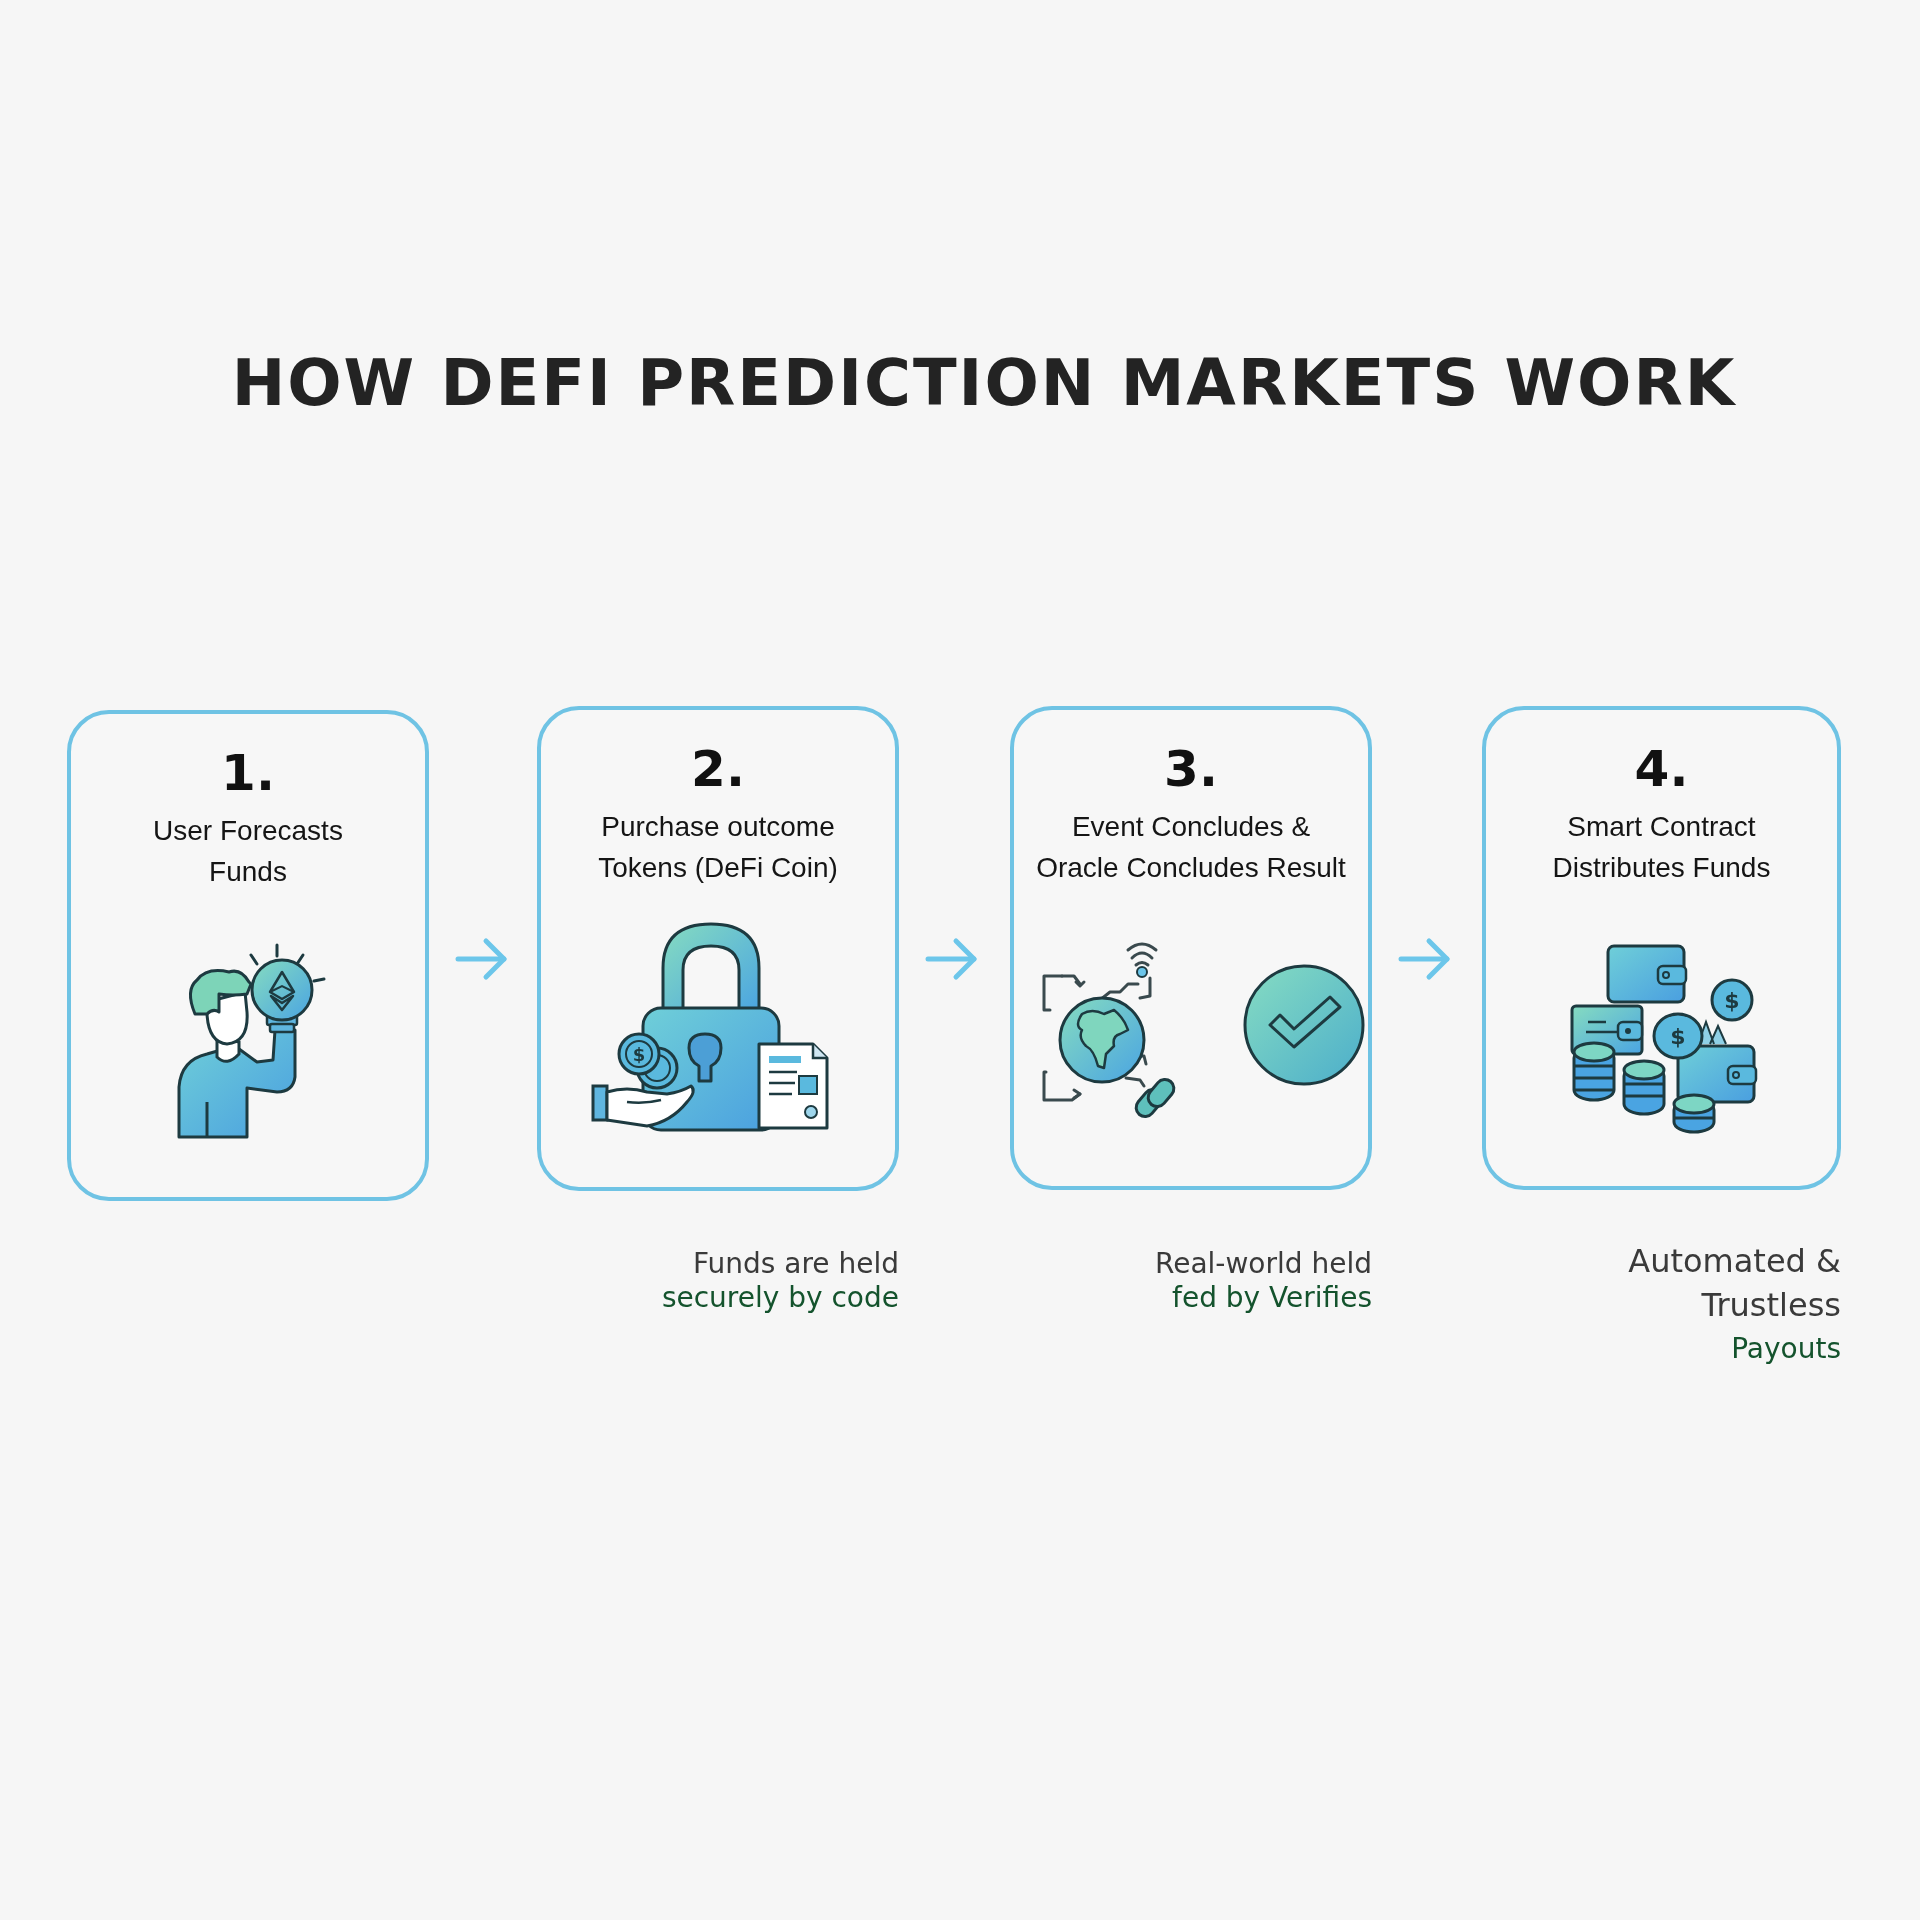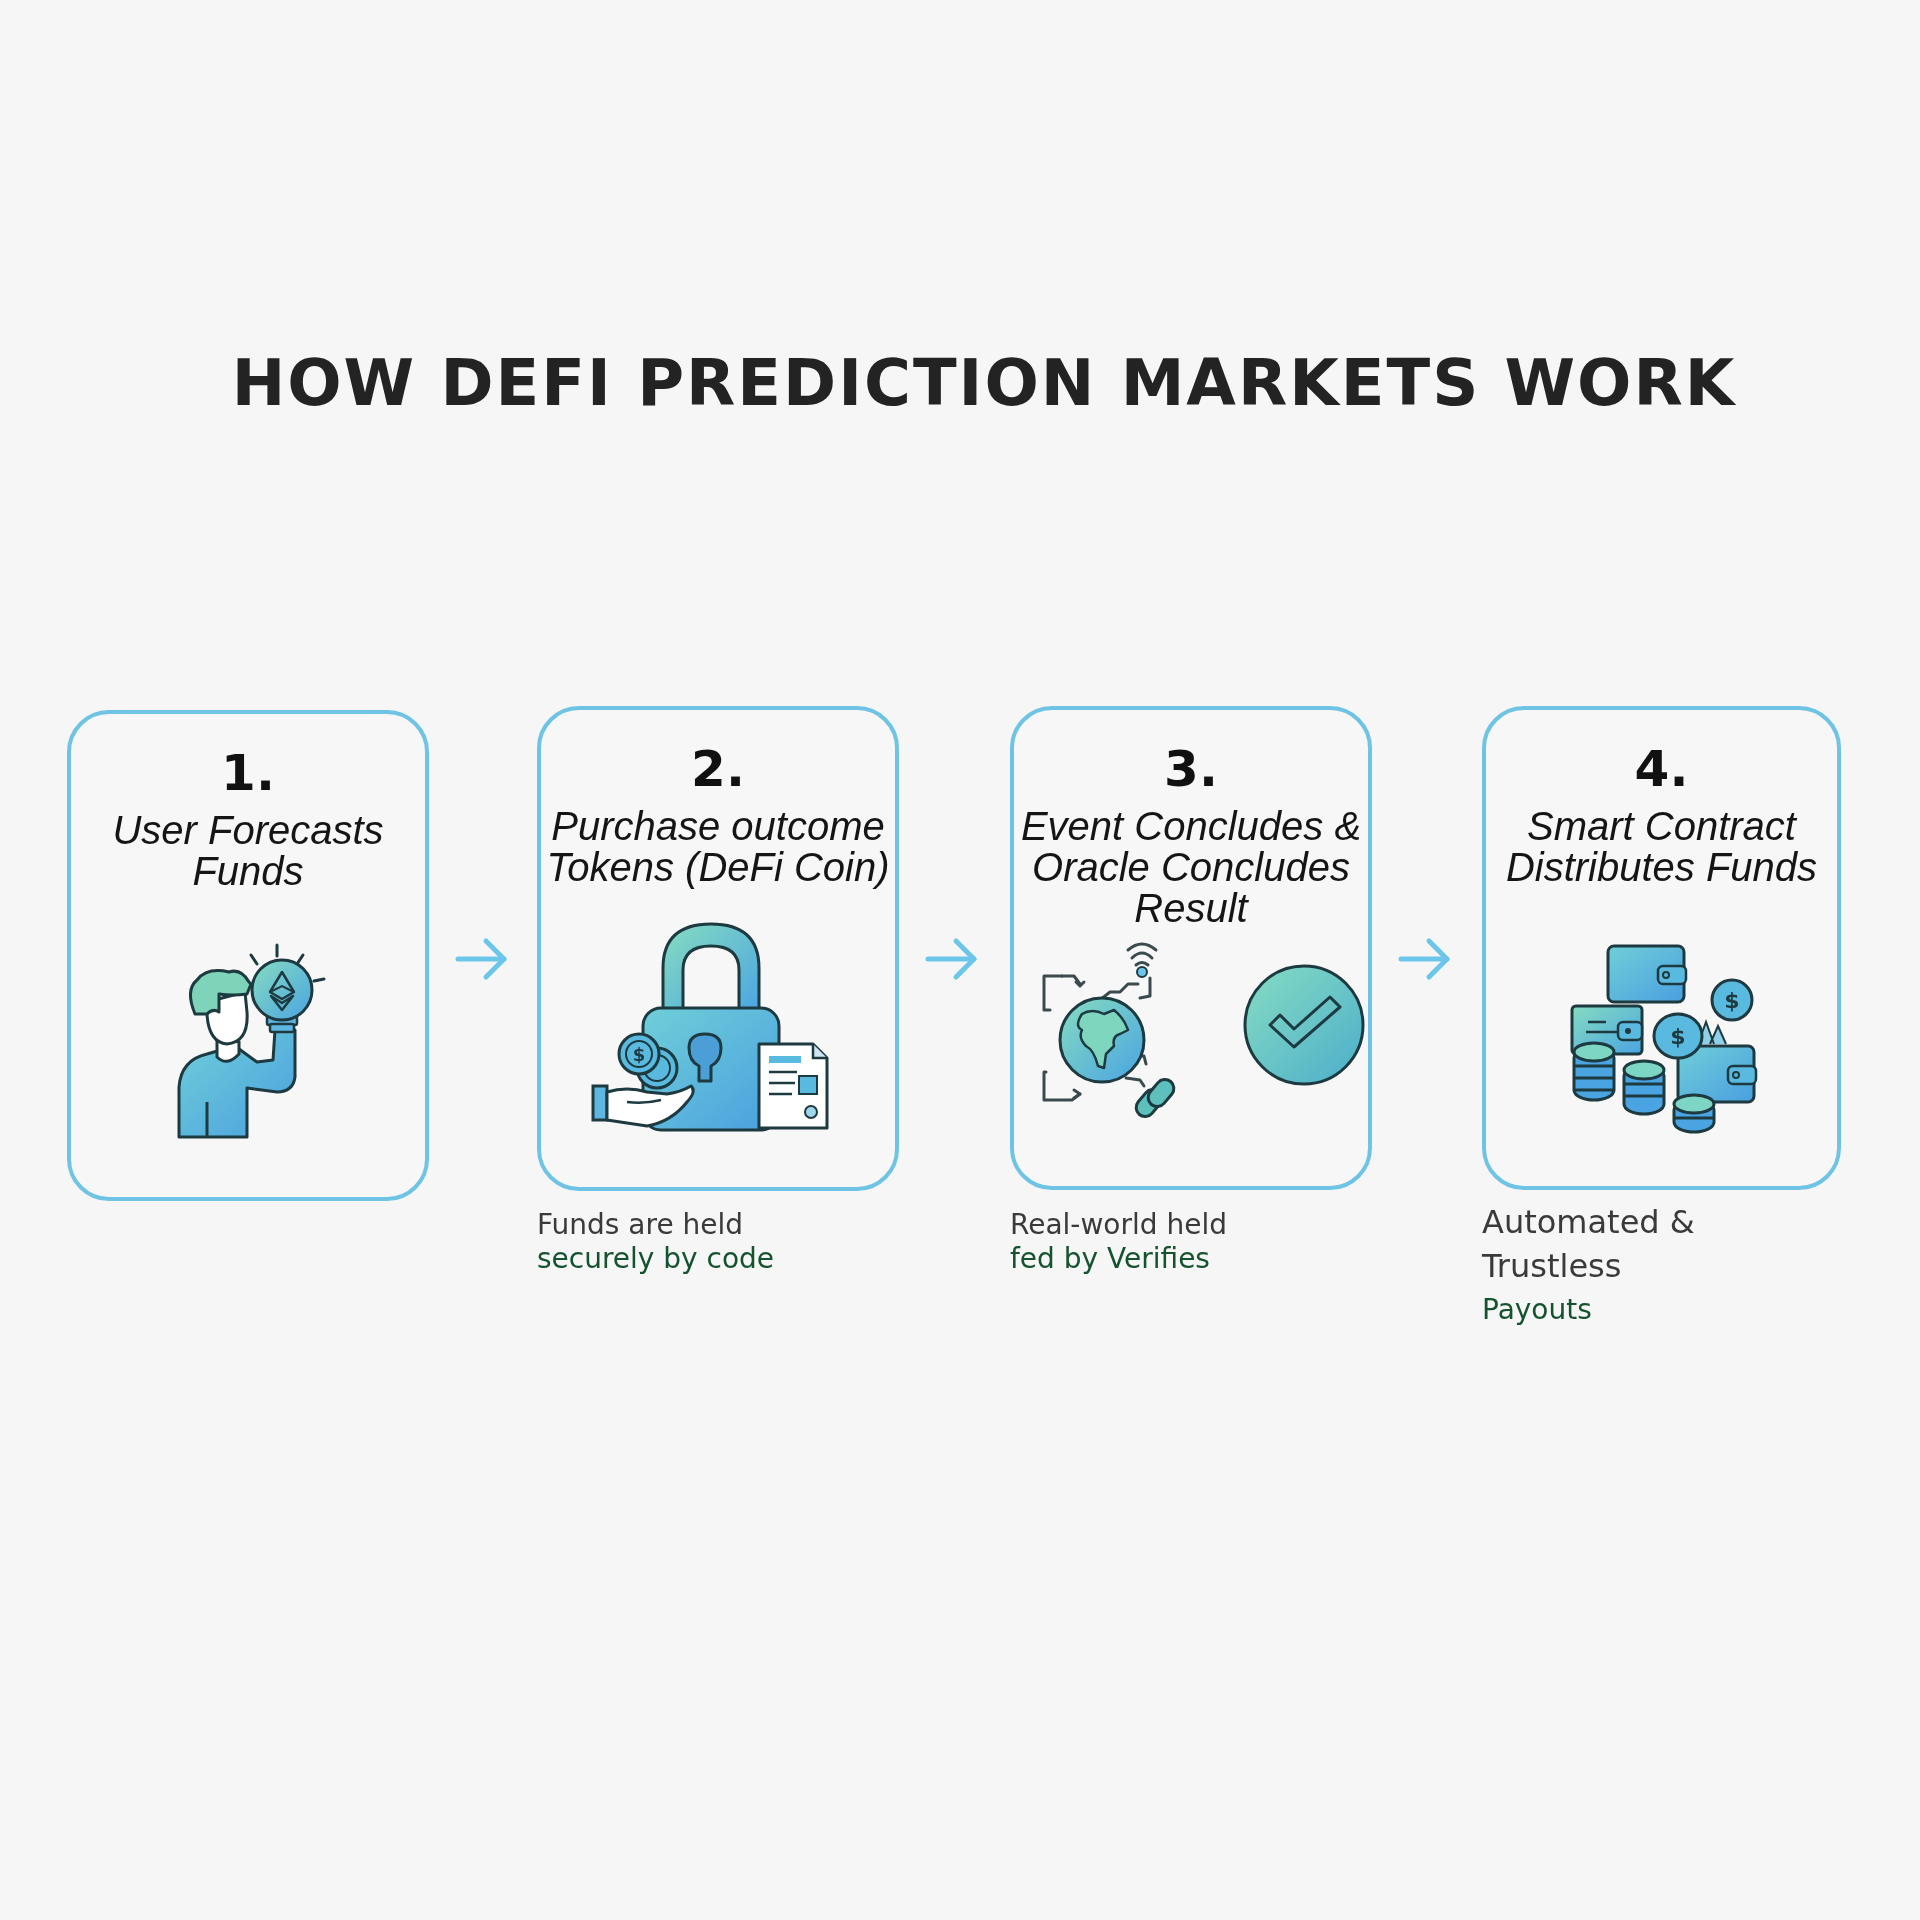--- a/index.html
+++ b/index.html
@@ -21,28 +21,27 @@
     border: 4px solid #6fc3e4; border-radius: 42px;
     background: #f7f7f7;
   }
   .card .num {
     position: absolute; left: 0; right: 0; top: 30px;
     text-align: center; font-weight: bold; font-size: 50px; color: #111;
     font-family: "DejaVu Sans", sans-serif;
   }
   .card .headline {
     position: absolute; left: 0; right: 0; top: 96px;
-    text-align: center; font-size: 40px; line-height: 41px; color: #151515;
+    text-align: center; font-size: 28px; line-height: 41px; color: #151515;
     font-family: "Liberation Sans", sans-serif;
-    font-style: italic;
   }
   .card .icon { position: absolute; }
   .caption {
-    position: absolute; text-align: left; font-size: 28px; line-height: 34px;
-    color: #3a3a3a; font-family: "DejaVu Sans", sans-serif;
+    position: absolute; text-align: right; font-size: 28px; line-height: 34px;
+    color: #3a3a3a; font-family: "DejaVu Sans", sans-serif; margin-top: 39px;
   }
   .caption span { display: block; }
   .caption .l2 { color: #14532d; }
   .arrow { position: absolute; width: 56px; height: 44px; }
   svg { display: block; overflow: visible; }
 </style>
 </head>
 <body>
 
 <svg width="0" height="0" style="position:absolute">

